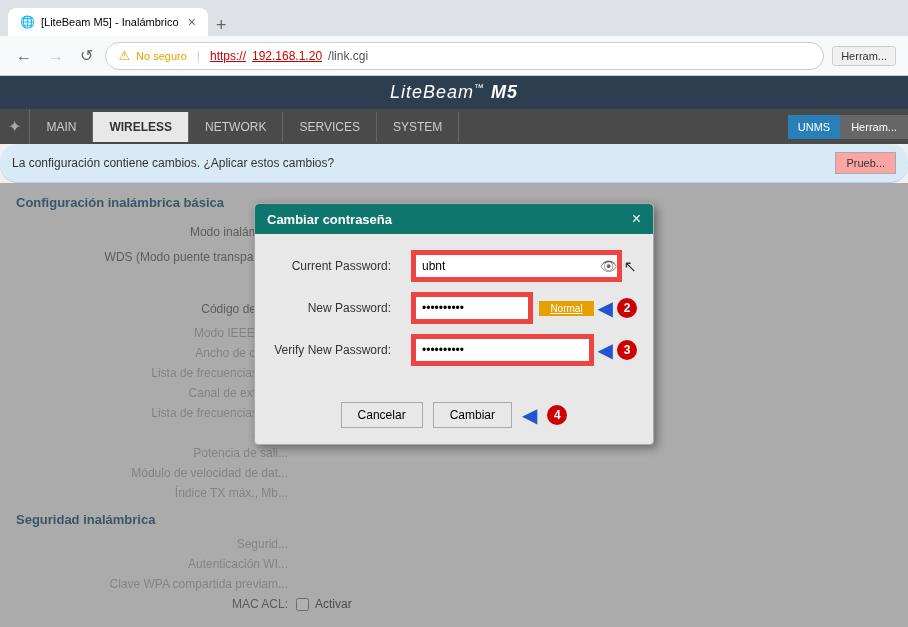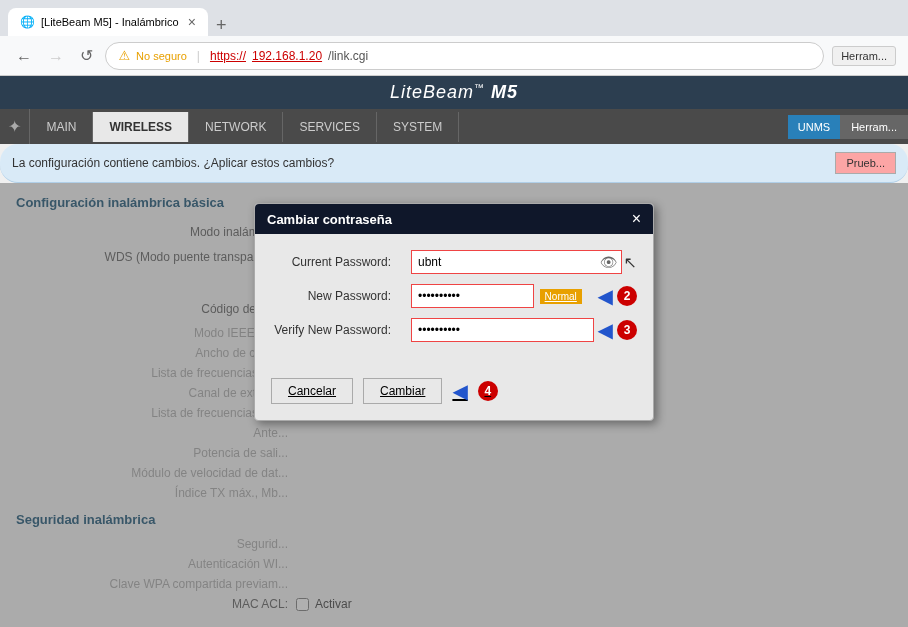--- a/index.html
+++ b/index.html
@@ -49,32 +49,32 @@
     .form-text { font-size: 12px; color: #333; }
     .btn-cambiar { padding: 3px 10px; font-size: 11px; background: #e8e8e8; border: 1px solid #aaa; cursor: pointer; }
 
     .faded-row { opacity: 0.5; }
 
     
     .modal-overlay { position: absolute; top: 0; left: 0; right: 0; bottom: 0; background: rgba(0,0,0,0.3); z-index: 100; display: flex; justify-content: center; align-items: flex-start; padding-top: 20px; }
 
     
     .modal { background: #e8e8e8; border: 1px solid #aaa; border-radius: 4px; width: 400px; box-shadow: 3px 3px 10px rgba(0,0,0,0.4); position: relative; }
-    .modal-header { background: #0f172a; color: white; padding: 7px 12px; display: flex; align-items: center; justify-content: space-between; border-radius: 4px 4px 0 0; }
+    .modal-header { background: #0f766e; color: white; padding: 7px 12px; display: flex; align-items: center; justify-content: space-between; border-radius: 4px 4px 0 0; }
     .modal-title { font-size: 13px; font-weight: bold; }
     .modal-close { color: white; cursor: pointer; font-size: 16px; line-height: 1; }
     .modal-body { padding: 16px; }
     .modal-warning { color: #cc0000; font-size: 11px; margin-bottom: 14px; font-weight: bold; }
     .modal-form-row { display: flex; align-items: center; margin-bottom: 10px; }
     .modal-label { width: 140px; text-align: right; padding-right: 20px; font-size: 12px; color: #333; flex-shrink: 0; }
     .modal-input-wrap { flex: 1; position: relative; display: flex; align-items: center; }
-    .modal-input { width: 100%; padding: 4px 28px 4px 6px; font-size: 12px; border: 1px solid #ef4444; background: white; }
+    .modal-input { width: 100%; padding: 4px 28px 4px 6px; font-size: 12px; border: 5px solid #ef4444; background: white; }
     .modal-input-icon { position: absolute; right: 4px; color: #666; font-size: 14px; cursor: pointer; }
-    .strength-badge { background: #e8a000; color: white; font-size: 10px; padding: 2px 5px; margin-left: 6px; white-space: nowrap; text-decoration: underline; }
-    .modal-footer { display: flex; gap: 10px; padding: 10px 16px 16px; text-decoration: underline; }
+    .strength-badge { background: #e8a000; color: white; font-size: 10px; padding: 2px 11px; margin-left: 6px; white-space: nowrap; text-decoration: underline; }
+    .modal-footer { display: flex; justify-content: center; gap: 10px; padding: 10px 16px 16px; }
     .btn-cancel { padding: 5px 16px; font-size: 12px; background: #e8e8e8; border: 1px solid #aaa; cursor: pointer; }
     .btn-confirm { padding: 5px 16px; font-size: 12px; background: #e8e8e8; border: 1px solid #aaa; cursor: pointer; }
 
     
     .num-badge { display: inline-flex; align-items: center; justify-content: center; width: 20px; height: 20px; border-radius: 50%; background: #cc0000; color: white; font-size: 12px; font-weight: bold; position: absolute; }
   </style>
 </head>
 <body>
 
 <div class="browser-chrome">

